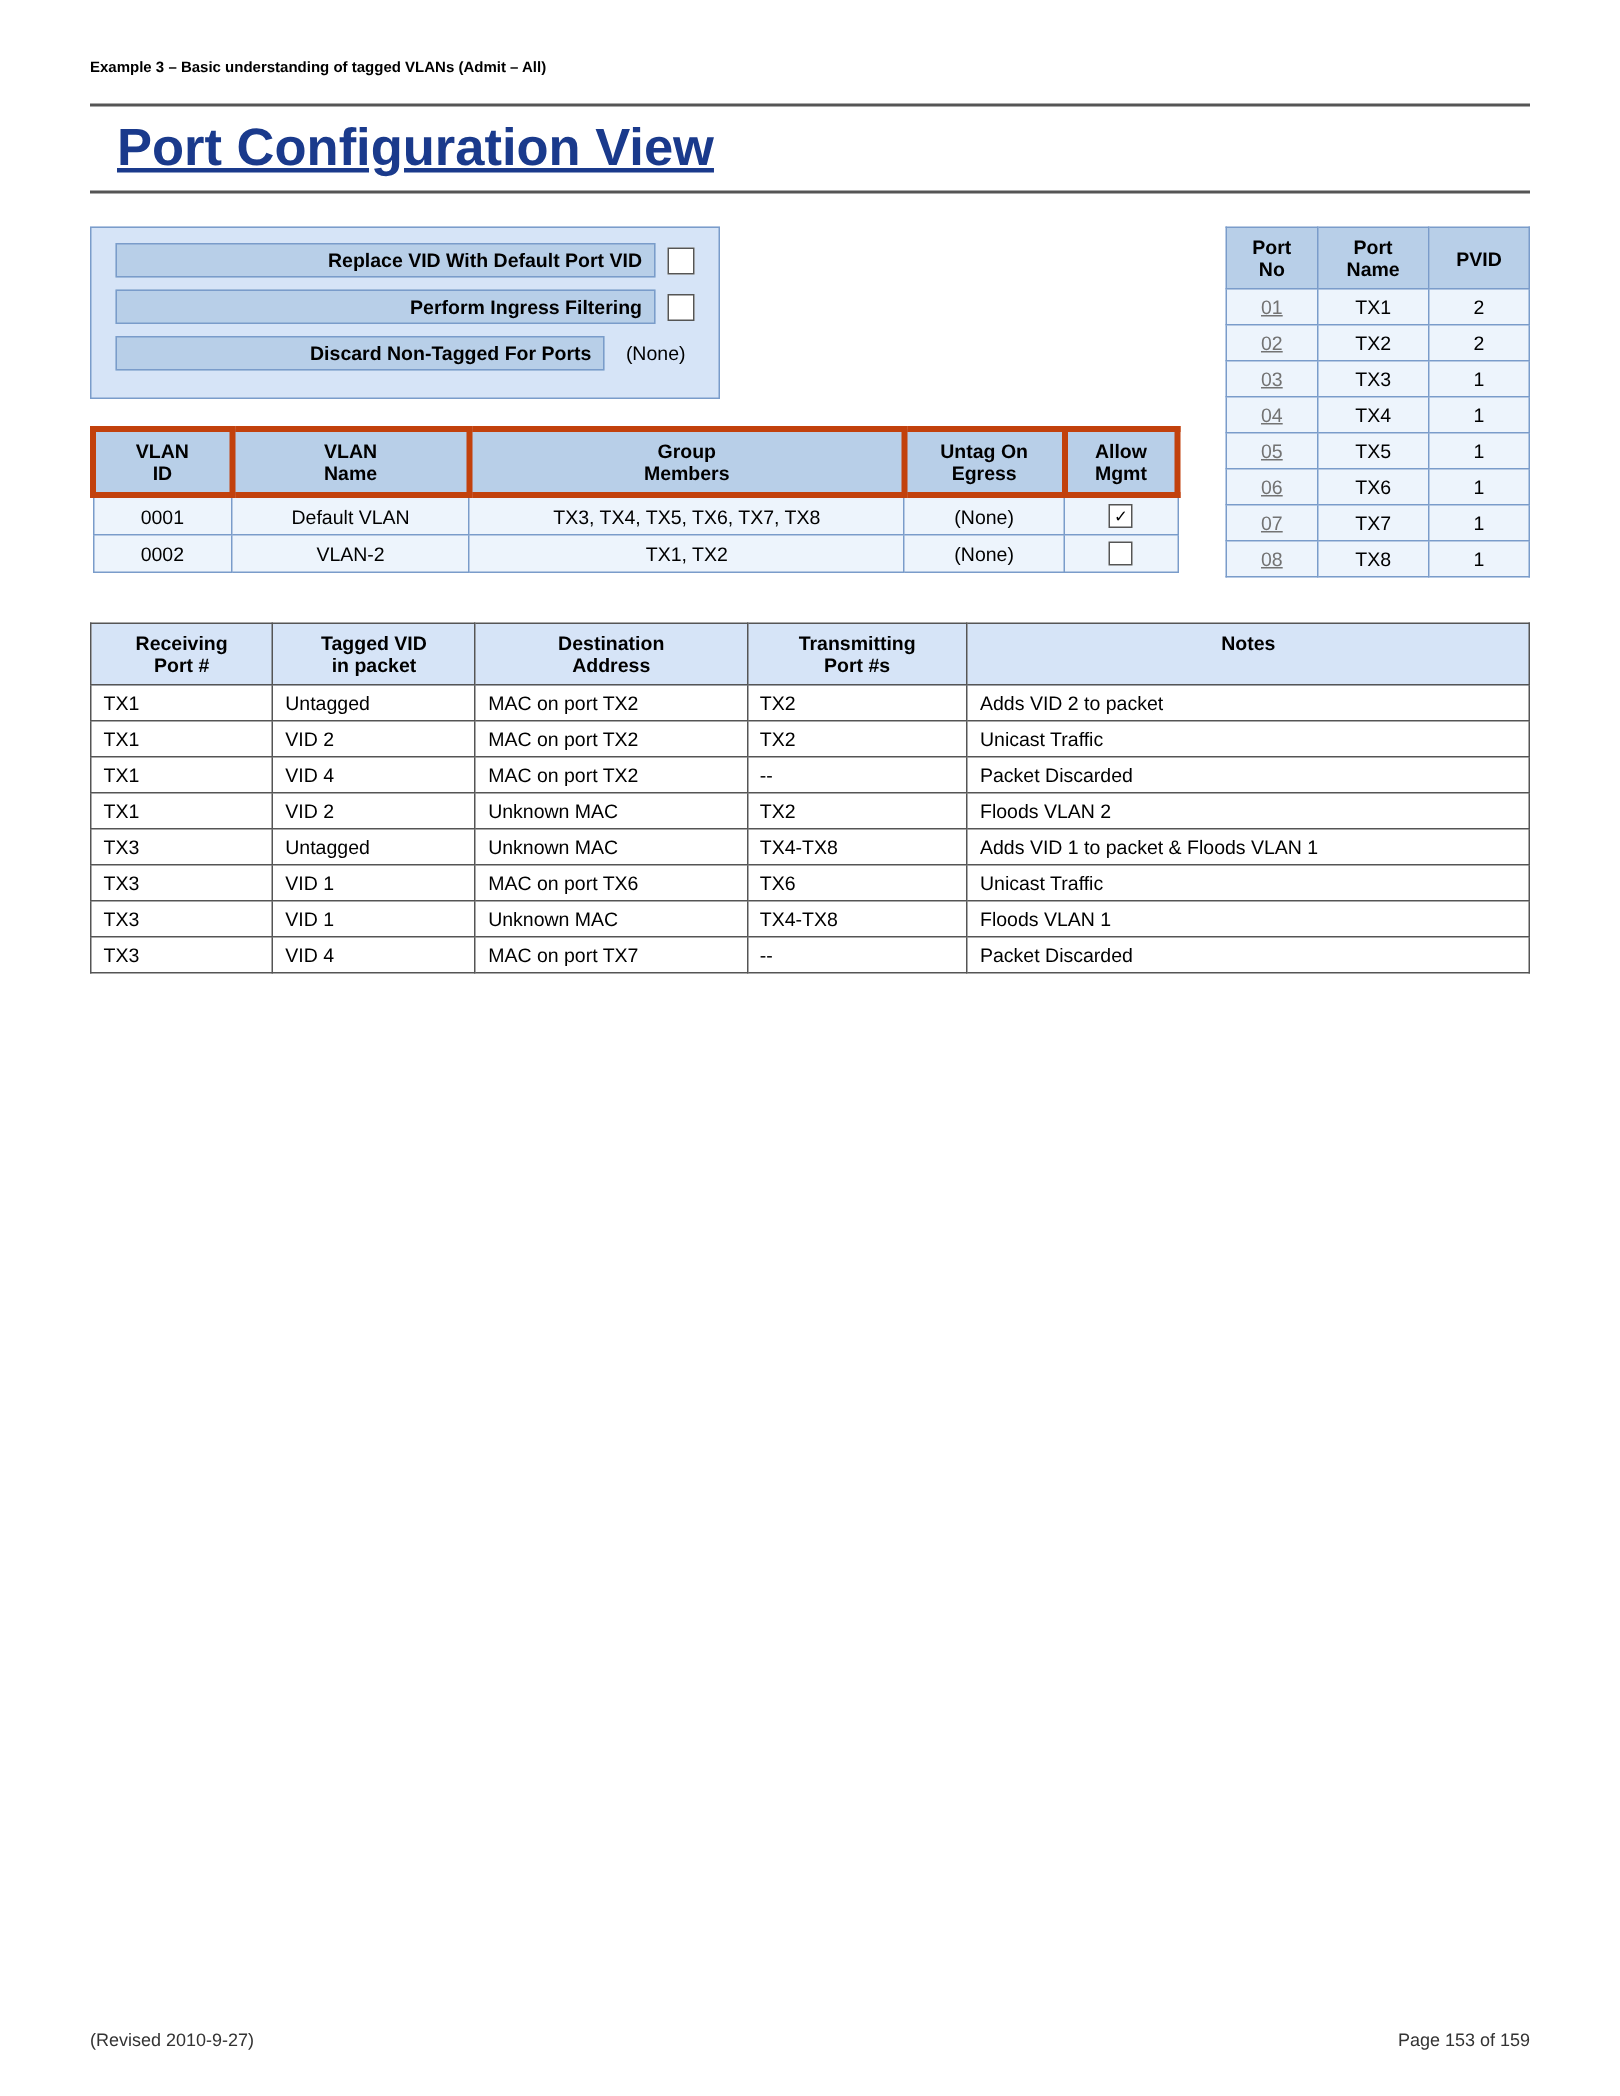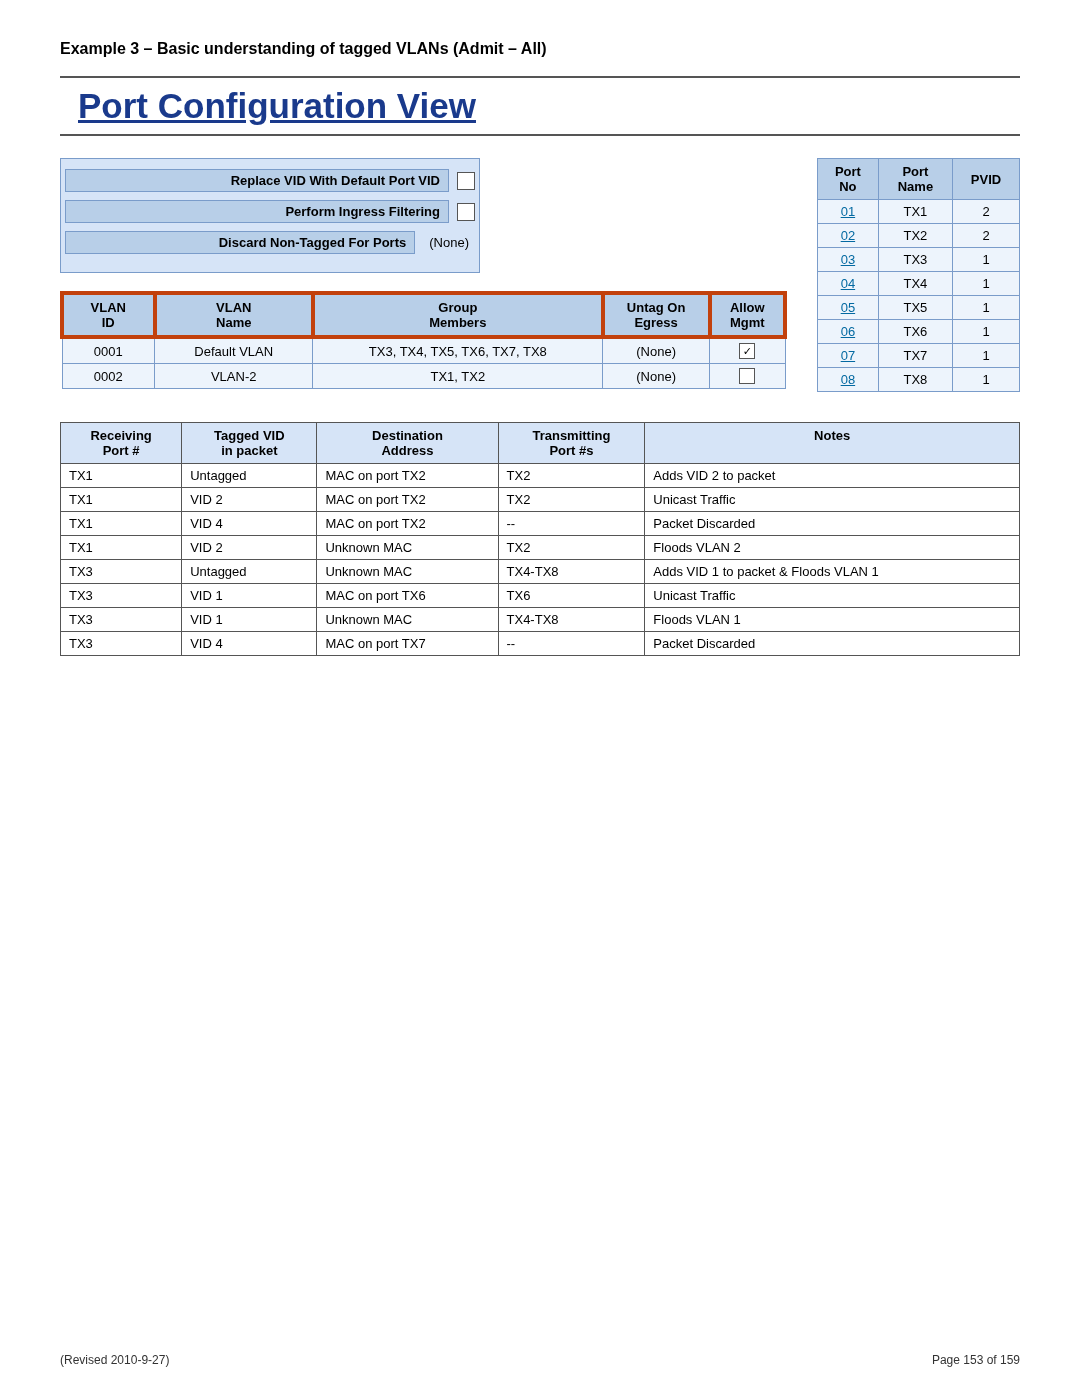--- a/index.html
+++ b/index.html
@@ -8,21 +8,21 @@
       font-family: Arial, sans-serif;
       font-size: 13px;
       color: #000;
       width: 1080px;
       min-height: 1397px;
       padding: 40px 60px;
       position: relative;
     }
 
     .example-title {
-      font-size: 16px;
+      font-size: 10px;
       font-weight: bold;
       margin-bottom: 18px;
     }
 
     .header-row {
       display: flex;
       align-items: center;
       border-top: 2px solid #555;
       border-bottom: 2px solid #555;
       padding: 8px 0;
@@ -54,21 +54,21 @@
     }
 
     .left-panel {
       flex: 1;
     }
 
     
     .config-form {
       border: 1px solid #7a9cca;
       background: #d6e4f7;
-      padding: 10px 4px;
+      padding: 10px 16px;
       margin-bottom: 18px;
       width: 420px;
     }
 
     .config-row {
       display: flex;
       align-items: center;
       margin-bottom: 8px;
       gap: 8px;
     }
@@ -158,21 +158,21 @@
 
     .port-table td {
       border: 1px solid #7a9cca;
       padding: 4px 10px;
       text-align: center;
       font-size: 13px;
       background: #edf4fc;
     }
 
     .port-link {
-      color: #0369a1;
+      color: #737373;
       text-decoration: underline;
       font-size: 13px;
     }
 
     
     .traffic-section {
       margin-top: 20px;
     }
 
     .traffic-table {

